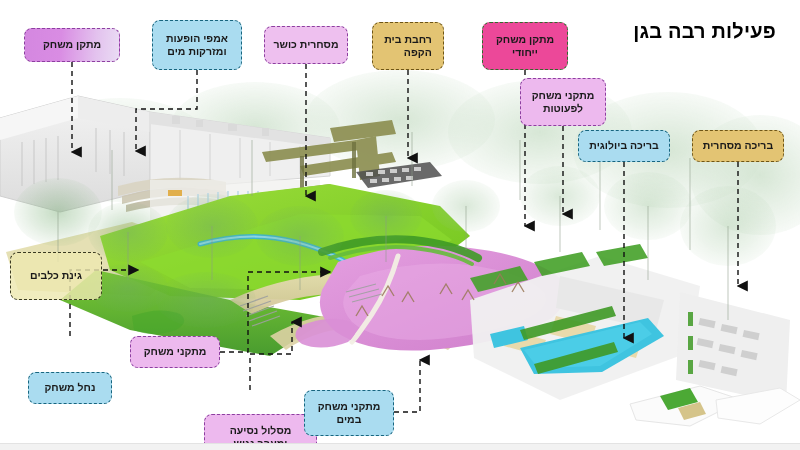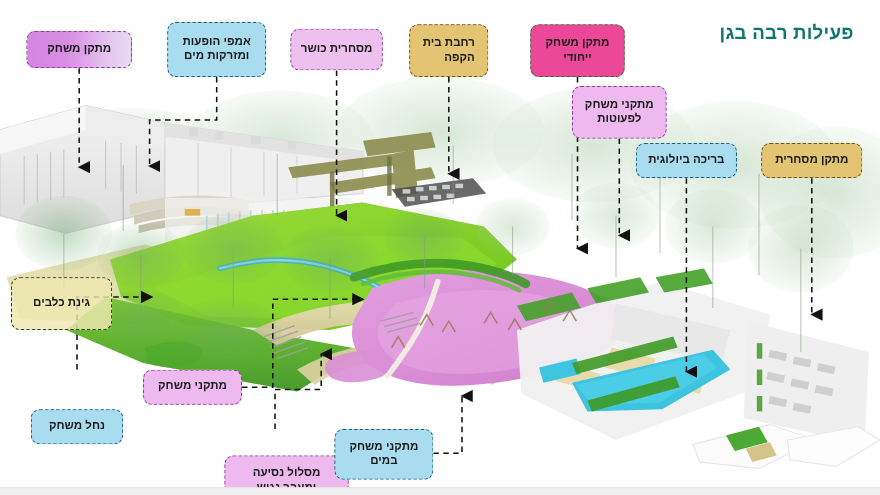--- a/index.html
+++ b/index.html
@@ -12,21 +12,21 @@
     position:relative;
   }
   #stage{position:absolute;inset:0;width:800px;height:450px;overflow:hidden;background:#fff;}
 
   
   .bottom-rule{position:absolute;left:0;right:0;bottom:0;height:6px;background:#f2f2f2;border-top:1px solid #e3e3e3;}
 
   
   .title{
     position:absolute;top:20px;right:24px;
-    font-size:17px;font-weight:bold;color:#0f766e;
+    font-size:20px;font-weight:bold;color:#000000;
     direction:rtl;letter-spacing:.2px;white-space:nowrap;
   }
 
   
   #render{position:absolute;left:0;top:0;width:800px;height:450px;}
 
   
   #leaders{position:absolute;left:0;top:0;width:800px;height:450px;pointer-events:none;}
 
   
@@ -344,21 +344,21 @@
       <div class="lbl blue" style="left: 152px; top: 20px; width: 90px; height: 50px;"><span>אמפי הופעות
 ומזרקות מים</span></div>
       <div class="lbl pinklite" style="left: 264px; top: 26px; width: 84px; height: 38px;"><span>מסחרית כושר</span></div>
       <div class="lbl gold" style="left: 372px; top: 22px; width: 72px; height: 48px; text-align: right;"><span>רחבת בית
 הקפה</span></div>
       <div class="lbl green" style="left: 482px; top: 22px; width: 86px; height: 48px;"><span>מתקן משחק
 ייחודי</span></div>
       <div class="lbl pink" style="left: 520px; top: 78px; width: 86px; height: 48px;"><span>מתקני משחק
 לפעוטות</span></div>
       <div class="lbl blue" style="left: 578px; top: 130px; width: 92px; height: 32px; justify-content: center;"><span>בריכה ביולוגית</span></div>
-      <div class="lbl gold" style="left: 692px; top: 130px; width: 92px; height: 32px;"><span>מתקן מסחרית</span></div>
+      <div class="lbl gold" style="left: 692px; top: 130px; width: 92px; height: 32px;"><span>בריכה מסחרית</span></div>
       <div class="lbl khaki" style="left: 10px; top: 252px; width: 92px; height: 48px;"><span>גינת כלבים</span></div>
       <div class="lbl blue" style="left: 28px; top: 336px; width: 84px; height: 32px; margin-top: 36px;"><span>נחל משחק</span></div>
       <div class="lbl pink" style="left: 130px; top: 336px; width: 90px; height: 32px;"><span>מתקני משחק</span></div>
       <div class="lbl pink" style="left: 204px; top: 414px; width: 113px; height: 46px;"><span>מסלול נסיעה
 ומעבר נגיש</span></div>
       <div class="lbl blue" style="left: 304px; top: 390px; width: 90px; height: 46px;"><span>מתקני משחק
 במים</span></div>
     </div>
 
   <div class="bottom-rule"></div>

